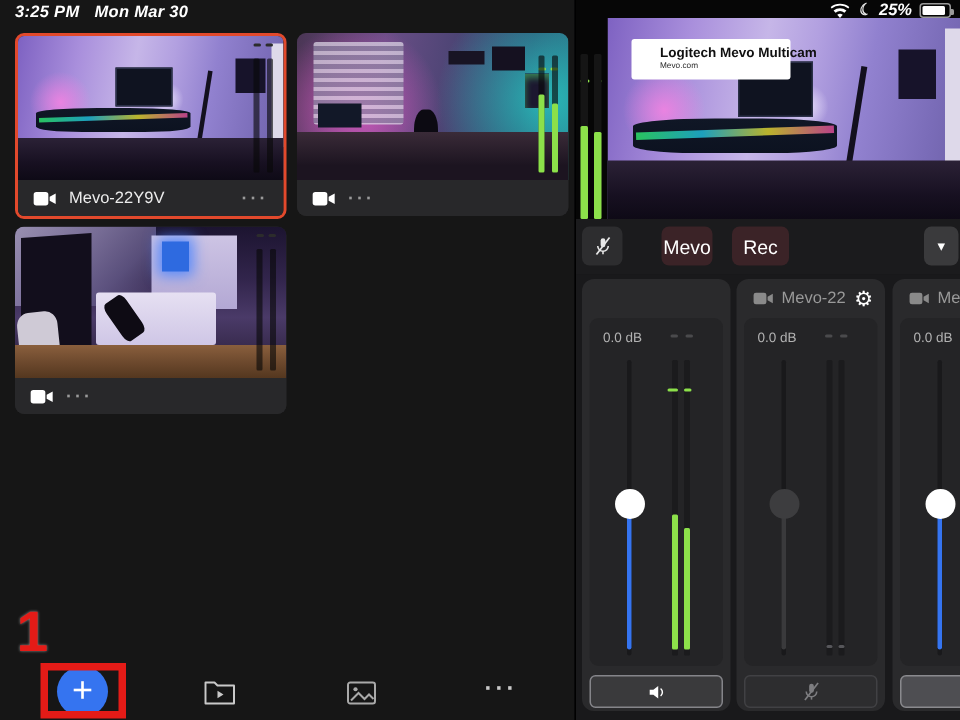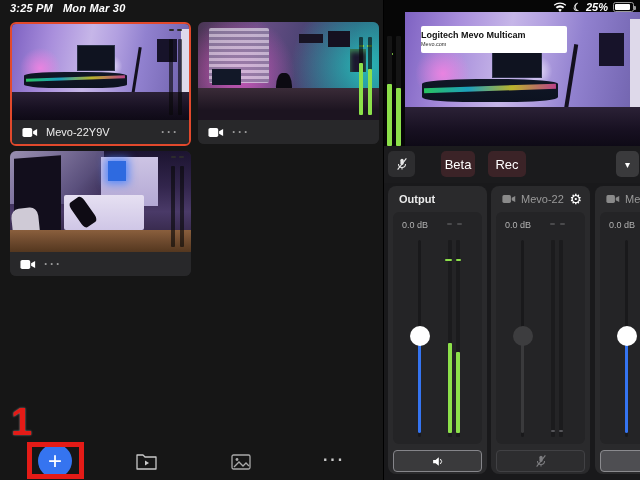--- a/index.html
+++ b/index.html
@@ -75,21 +75,21 @@
   
   .toolbar-ic{position:absolute;color:#c9c9c9;display:flex;align-items:center;justify-content:center;}
   .add-btn{left:38px;top:444px;width:34px;height:34px;border-radius:50%;background:#3574f0;color:#fff;font-size:24px;font-weight:300;line-height:1;}
   .anno-rect{position:absolute;left:27px;top:442px;width:57px;height:37px;border:5px solid #e41b17;z-index:40;}
   .anno-num{position:absolute;left:11px;top:403px;font-size:38px;font-weight:800;color:#e41b17;z-index:40;line-height:1;text-shadow:0 0 2px rgba(255,255,255,.55);}
 
   
   .right-panel{position:absolute;left:383px;top:0;width:257px;height:480px;background:#19191b;overflow:hidden;border-left:1px solid #000;}
   .preview-zone{position:absolute;left:0;top:0;width:257px;height:146px;background:#060606;}
   .preview{position:absolute;left:21px;top:12px;width:236px;height:134px;overflow:hidden;}
-  .lower-third{position:absolute;left:16px;top:14px;width:146px;height:27px;background:#fff;border-radius:2px;padding:4px 0;z-index:5;}
+  .lower-third{position:absolute;left:16px;top:14px;width:106px;height:27px;background:#fff;border-radius:2px;padding:4px 19px;z-index:5;}
   .lt-title{font-size:9px;font-weight:700;color:#101010;line-height:1.2;white-space:nowrap;}
   .lt-sub{font-size:5.5px;color:#2c2c2c;line-height:1.4;}
   .pv-meters{position:absolute;left:3px;top:12px;width:15px;height:134px;}
   .pvm-bar{position:absolute;top:24px;bottom:0;width:5px;background:#151515;border-radius:1px;}
   .pvm-bar.l{left:0;} .pvm-bar.r{right:1px;}
   .pvm-fill{position:absolute;bottom:0;width:5px;height:62px;background:#8ce04a;border-radius:1px;}
   .pvm-peak{position:absolute;top:41px;height:2px;background:#8ce04a;border-radius:1px;}
   .pvm-peak.l{left:0;width:6px;} .pvm-peak.r{right:1px;width:4px;}
 
   
@@ -287,31 +287,28 @@
 
     <div class="transport">
       <div class="t-btn t-mic">
         <svg width="14" height="14" viewBox="0 0 16 16">
           <rect x="6.2" y="2" width="3.6" height="7" rx="1.8" fill="currentColor"></rect>
           <path d="M4 8a4 4 0 0 0 8 0" fill="none" stroke="currentColor" stroke-width="1.2"></path>
           <line x1="8" y1="12" x2="8" y2="14.2" stroke="currentColor" stroke-width="1.2"></line>
           <line x1="3" y1="14.5" x2="13" y2="1.5" stroke="currentColor" stroke-width="1.3"></line>
         </svg>
       </div>
-      <div class="t-btn t-live">Beta</div>
+      <div class="t-btn t-live">Mevo</div>
       <div class="t-btn t-rec">Rec</div>
       <div class="t-btn t-chev">▾</div>
     </div>
 
     <div class="mixer">
 
       <div class="chan c0">
-        <div class="chan-head">
-          <span class="chan-name">Output</span>
-        </div>
         <div class="chan-inset">
           <span class="db-label">0.0 dB</span>
           <span class="pk a"></span>
           <span class="pk b"></span>
           <div class="fader-track">
             <div class="fader-fill"></div>
             <div class="fader-knob"></div>
           </div>
           <div class="mbar l">
               <div class="mfill"></div>

